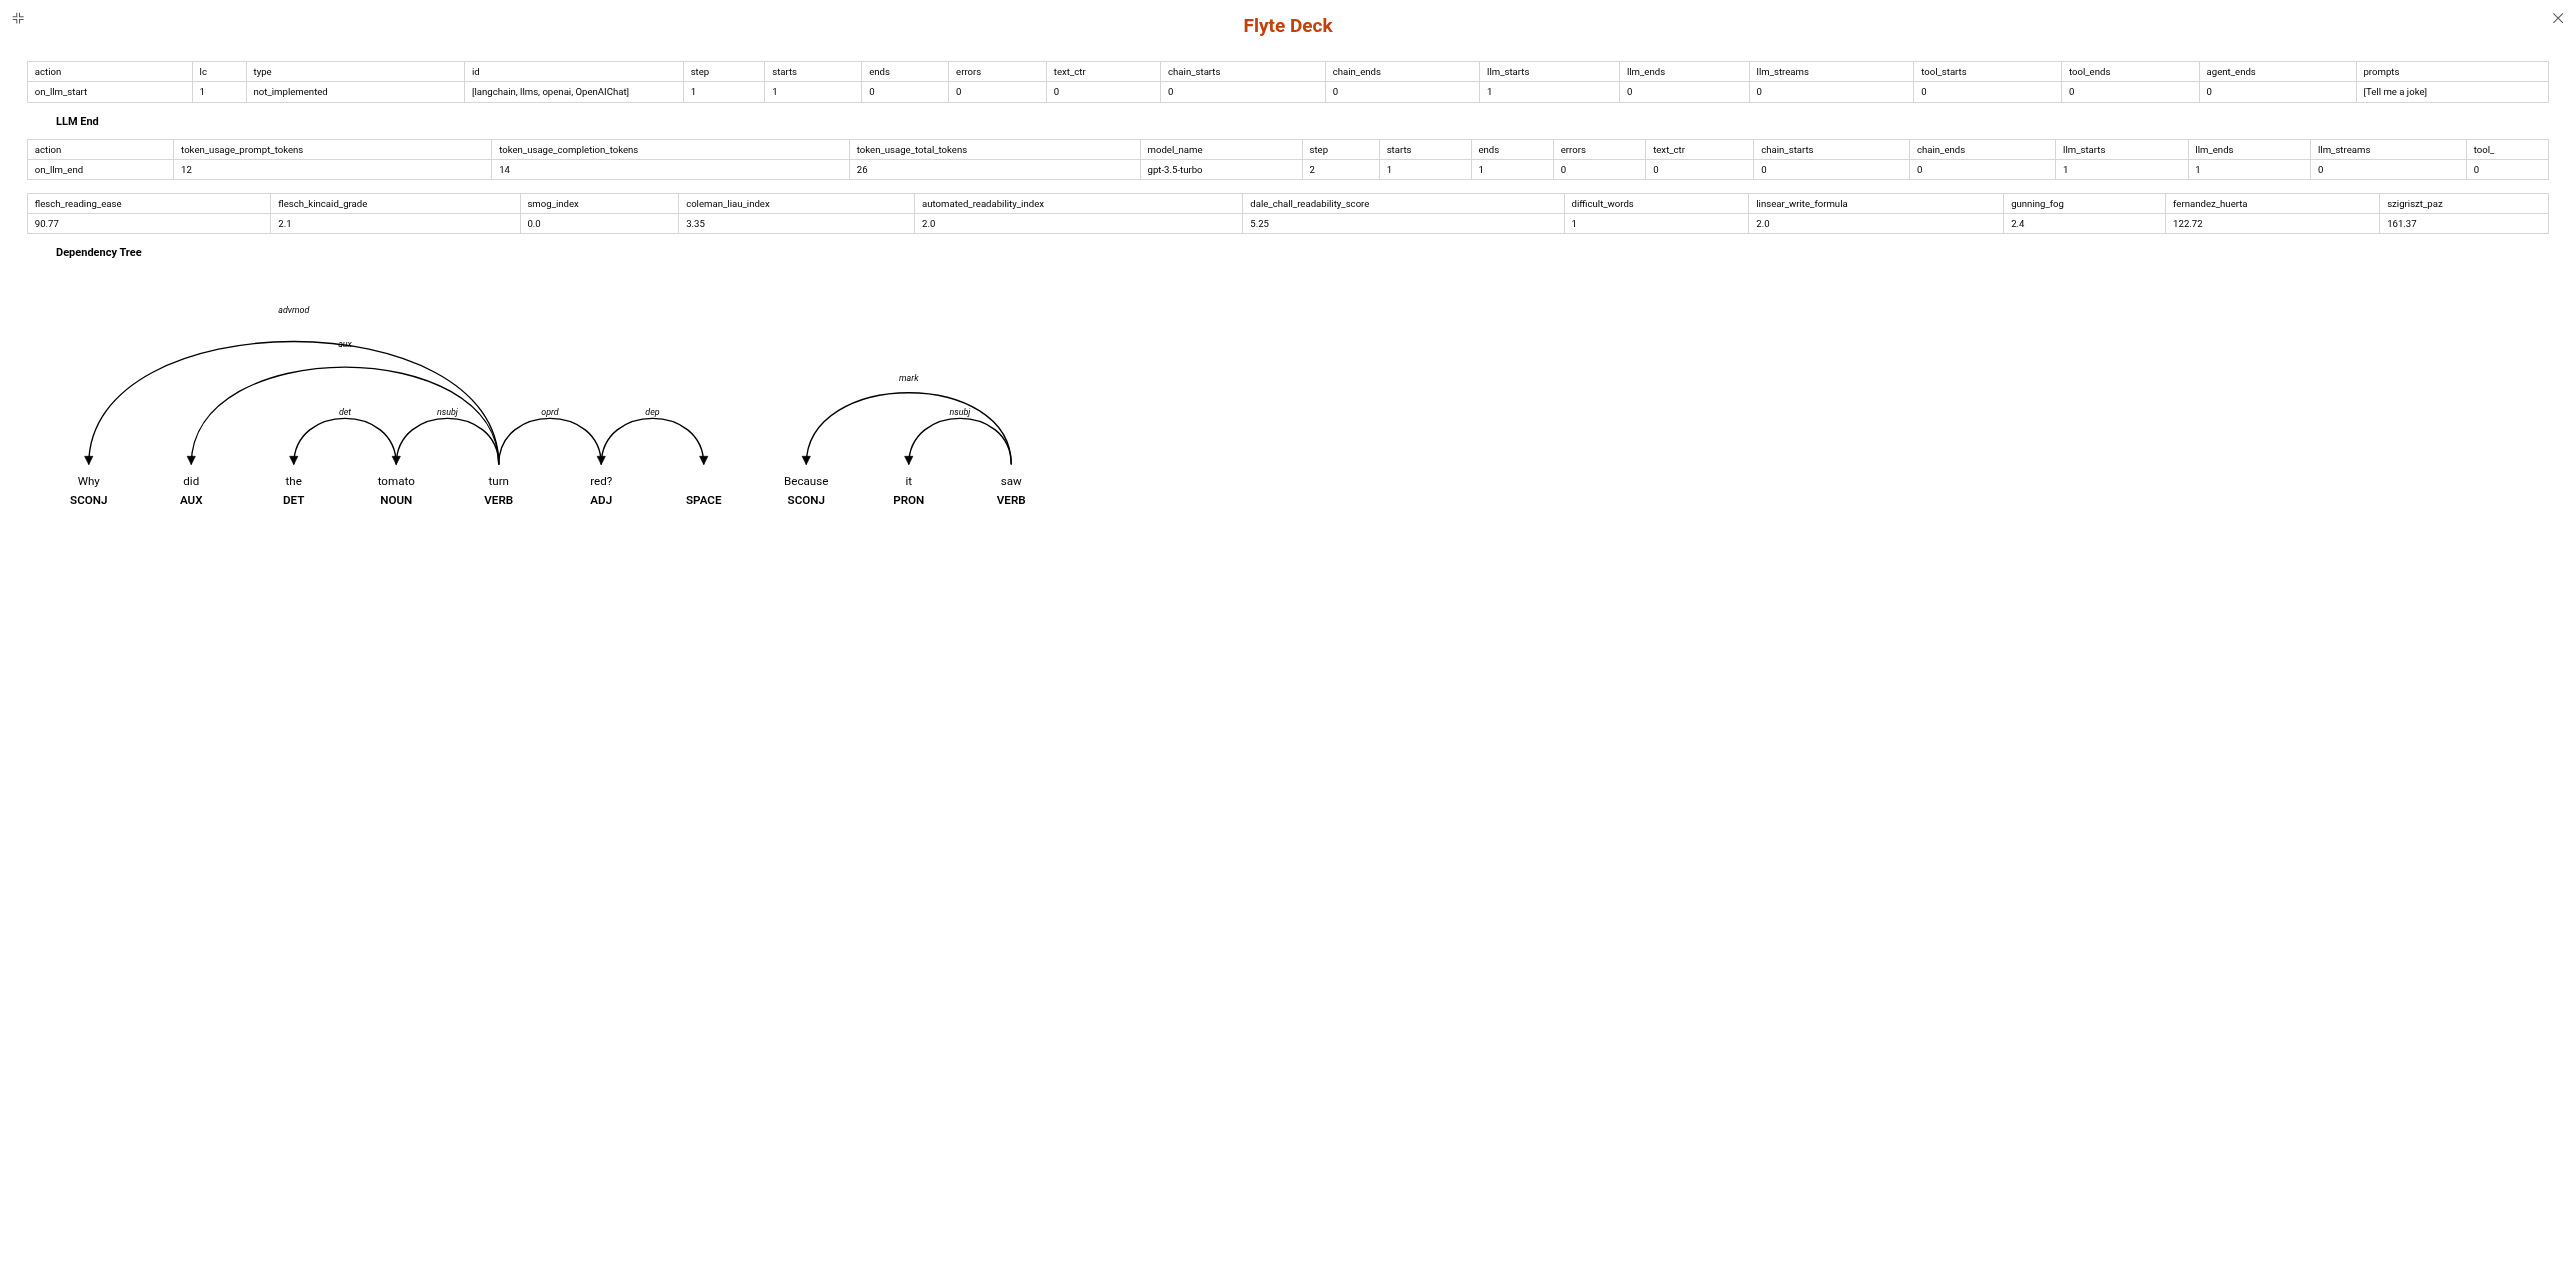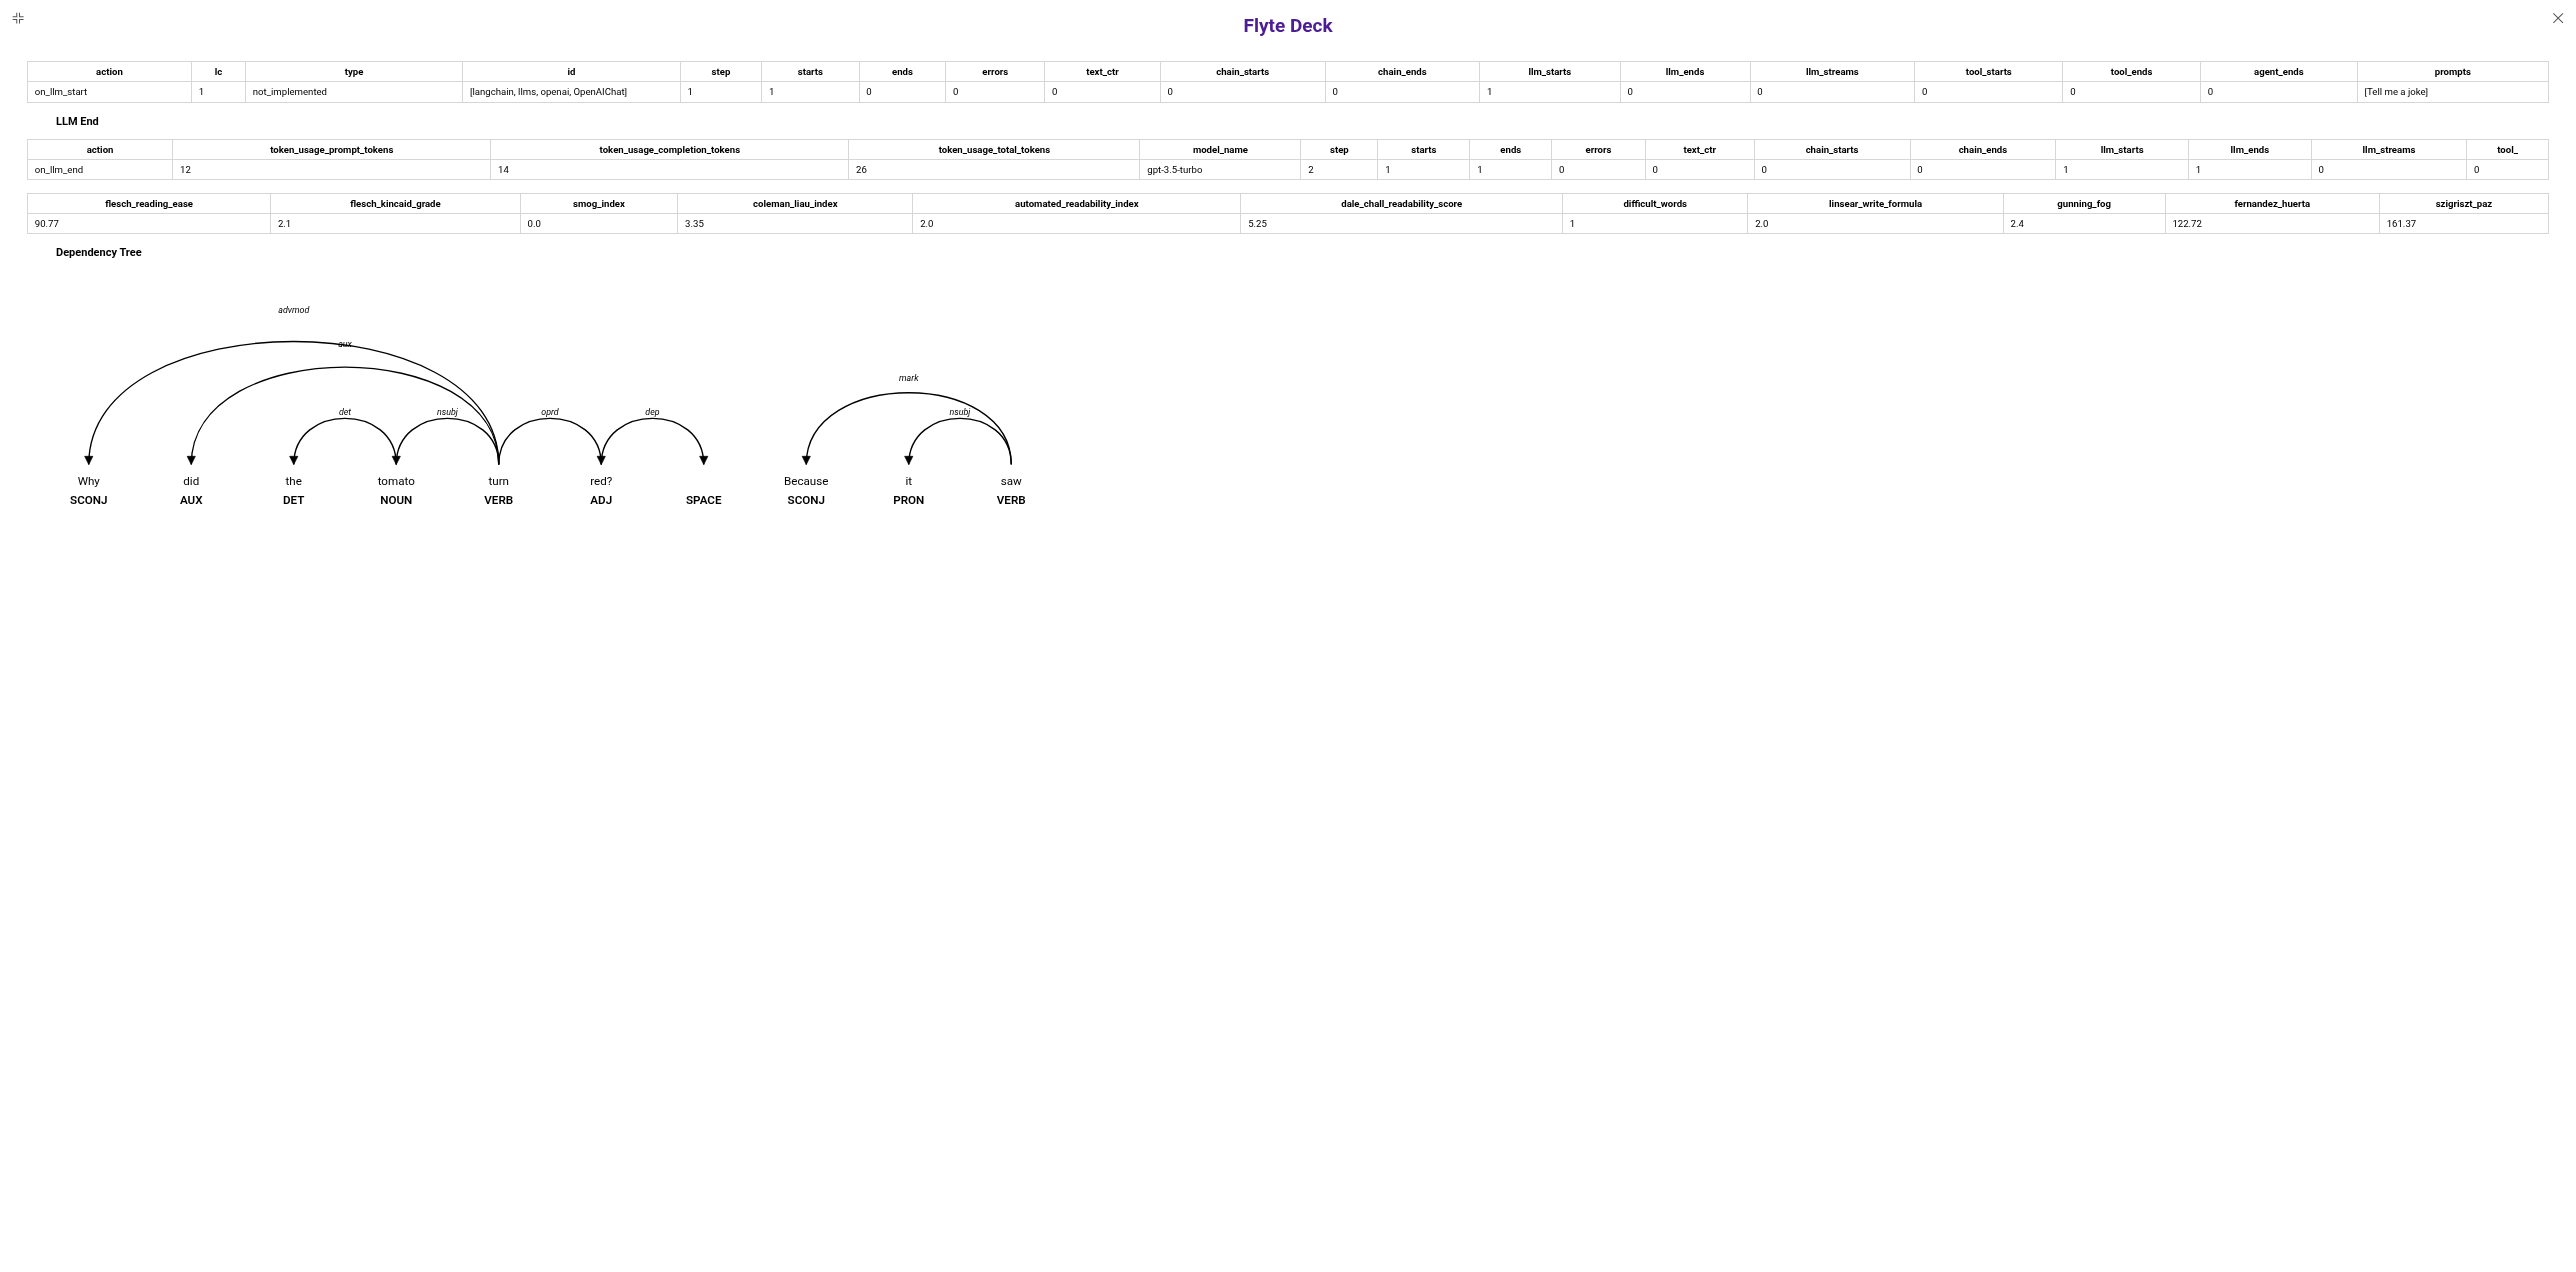--- a/index.html
+++ b/index.html
@@ -17,42 +17,42 @@
   position: relative;
 }
 .top-icons-left { position: absolute; left: 9.6px; top: 9.6px; }
 .top-icons-right { position: absolute; right: 9.6px; top: 9.6px; }
 .icon-btn { cursor: pointer; width: 16.4px; height: 16.4px; display:flex; align-items:center; justify-content:center; color:#555; }
 .page-title {
   flex: 1;
   text-align: center;
   font-size: 19px;
   font-weight: 700;
-  color: #4c1d95;
+  color: #c2410c;
   padding: 8.2px 0 19px 0;
 }
 .content {
   padding: 0 27px 27px 27px;
   overflow-x: auto;
 }
 table {
   border-collapse: collapse;
   width: auto;
   min-width: 100%;
   margin-bottom: 12.3px;
 }
 th, td {
   border: 0.7px solid #d6d6d6;
   padding: 4.1px 6.8px;
   font-size: 9.6px;
   text-align: left;
   white-space: nowrap;
   vertical-align: middle;
 }
-th { font-weight: 700; text-align: center; }
+th { font-weight: 400; }
 td.wrap { white-space: normal; max-width: 89px; }
 .section-title {
   font-size: 11px;
   font-weight: 700;
   margin: 6.8px 0 11px 0;
   padding-left: 29px;
 }
 .dep-tree {
   margin-top: 20.5px;
   overflow-x: auto;

